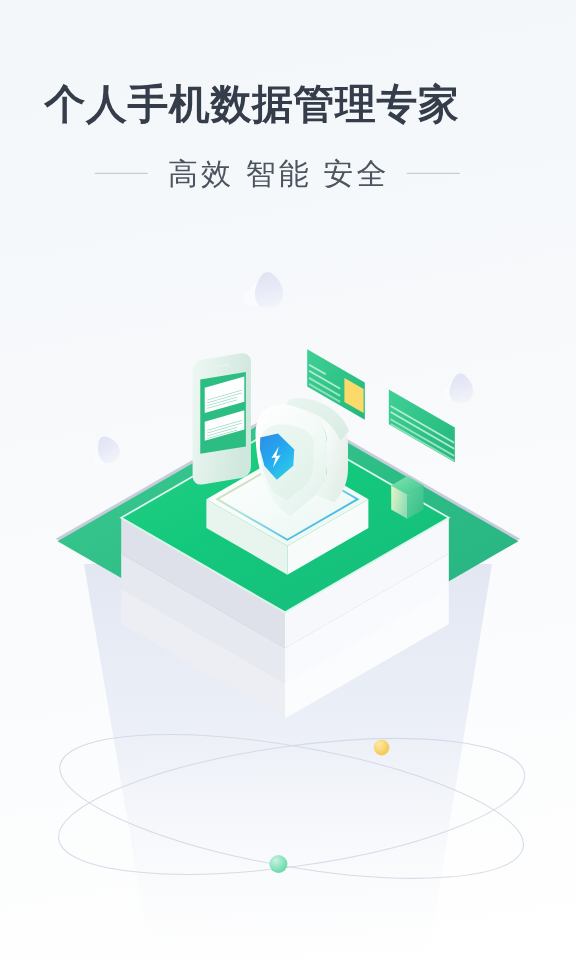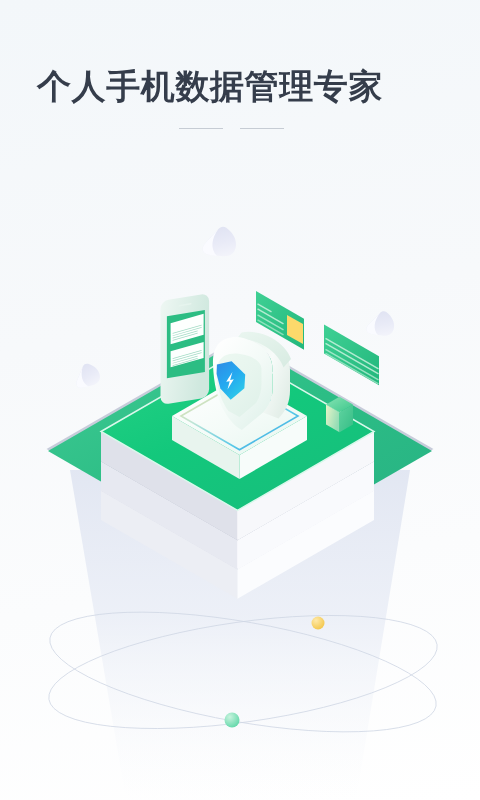--- a/index.html
+++ b/index.html
@@ -17,20 +17,21 @@
   .subrow{transform:translateX(-9px);}
   .illus{position:absolute;top:0;left:0;width:480px;height:800px;}
 </style>
 </head>
 <body>
 
 <div class="screen">
   <div class="title">个人手机数据管理专家</div>
   <div class="subrow">
     <span class="sline"></span>
+    <span class="sub">高效 智能 安全</span>
     <span class="sline"></span>
   </div>
   <svg class="illus" viewBox="0 0 480 800">
 <defs>
   <linearGradient id="beamG" x1="0.5" y1="0" x2="0.5" y2="1">
     <stop offset="0" stop-color="#e1e6f2" stop-opacity="0.95"></stop>
     <stop offset="0.45" stop-color="#e9edf6" stop-opacity="0.8"></stop>
     <stop offset="1" stop-color="#f7f9fc" stop-opacity="0"></stop>
   </linearGradient>
   <linearGradient id="gGround" x1="0.08" y1="0.05" x2="0.95" y2="1">

